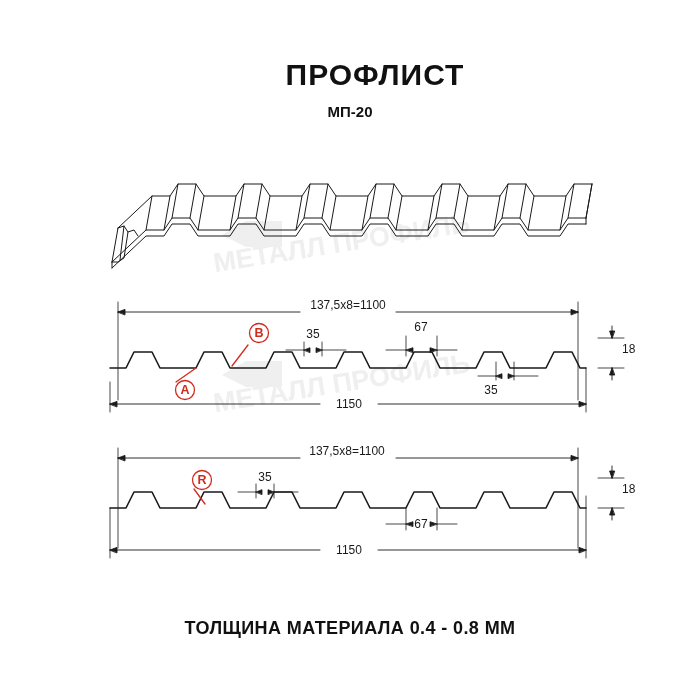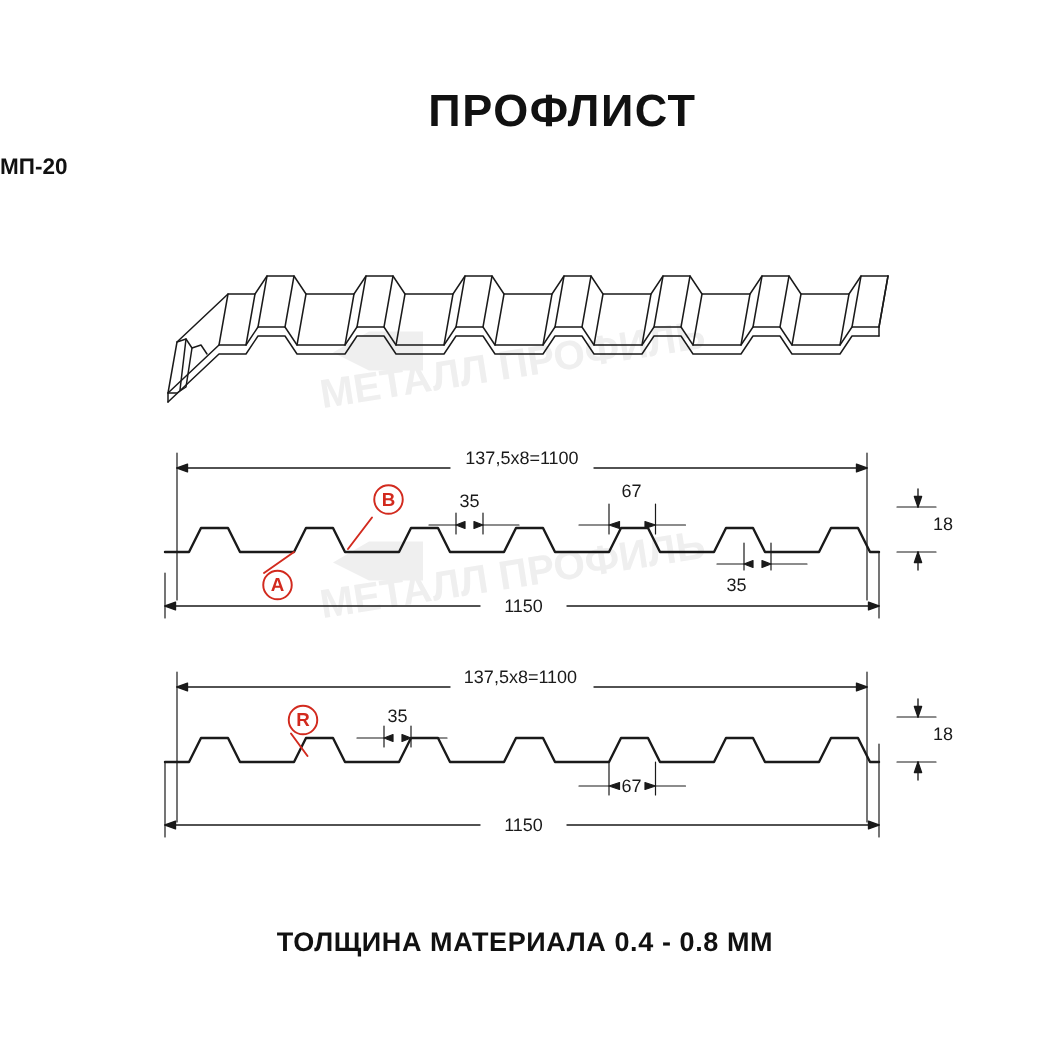--- a/index.html
+++ b/index.html
@@ -29,21 +29,21 @@
     font-weight: bold;
     letter-spacing: 1px;
     color: #111;
     padding-left: 25px;
   }
   .subtitle {
     position: absolute;
     top: 103px;
     left: 0;
     width: 700px;
-    text-align: left;
+    text-align: center;
     font-size: 15px;
     font-weight: bold;
     color: #111;
   }
   .footer {
     position: absolute;
     top: 618px;
     left: 0;
     width: 700px;
     text-align: center;

